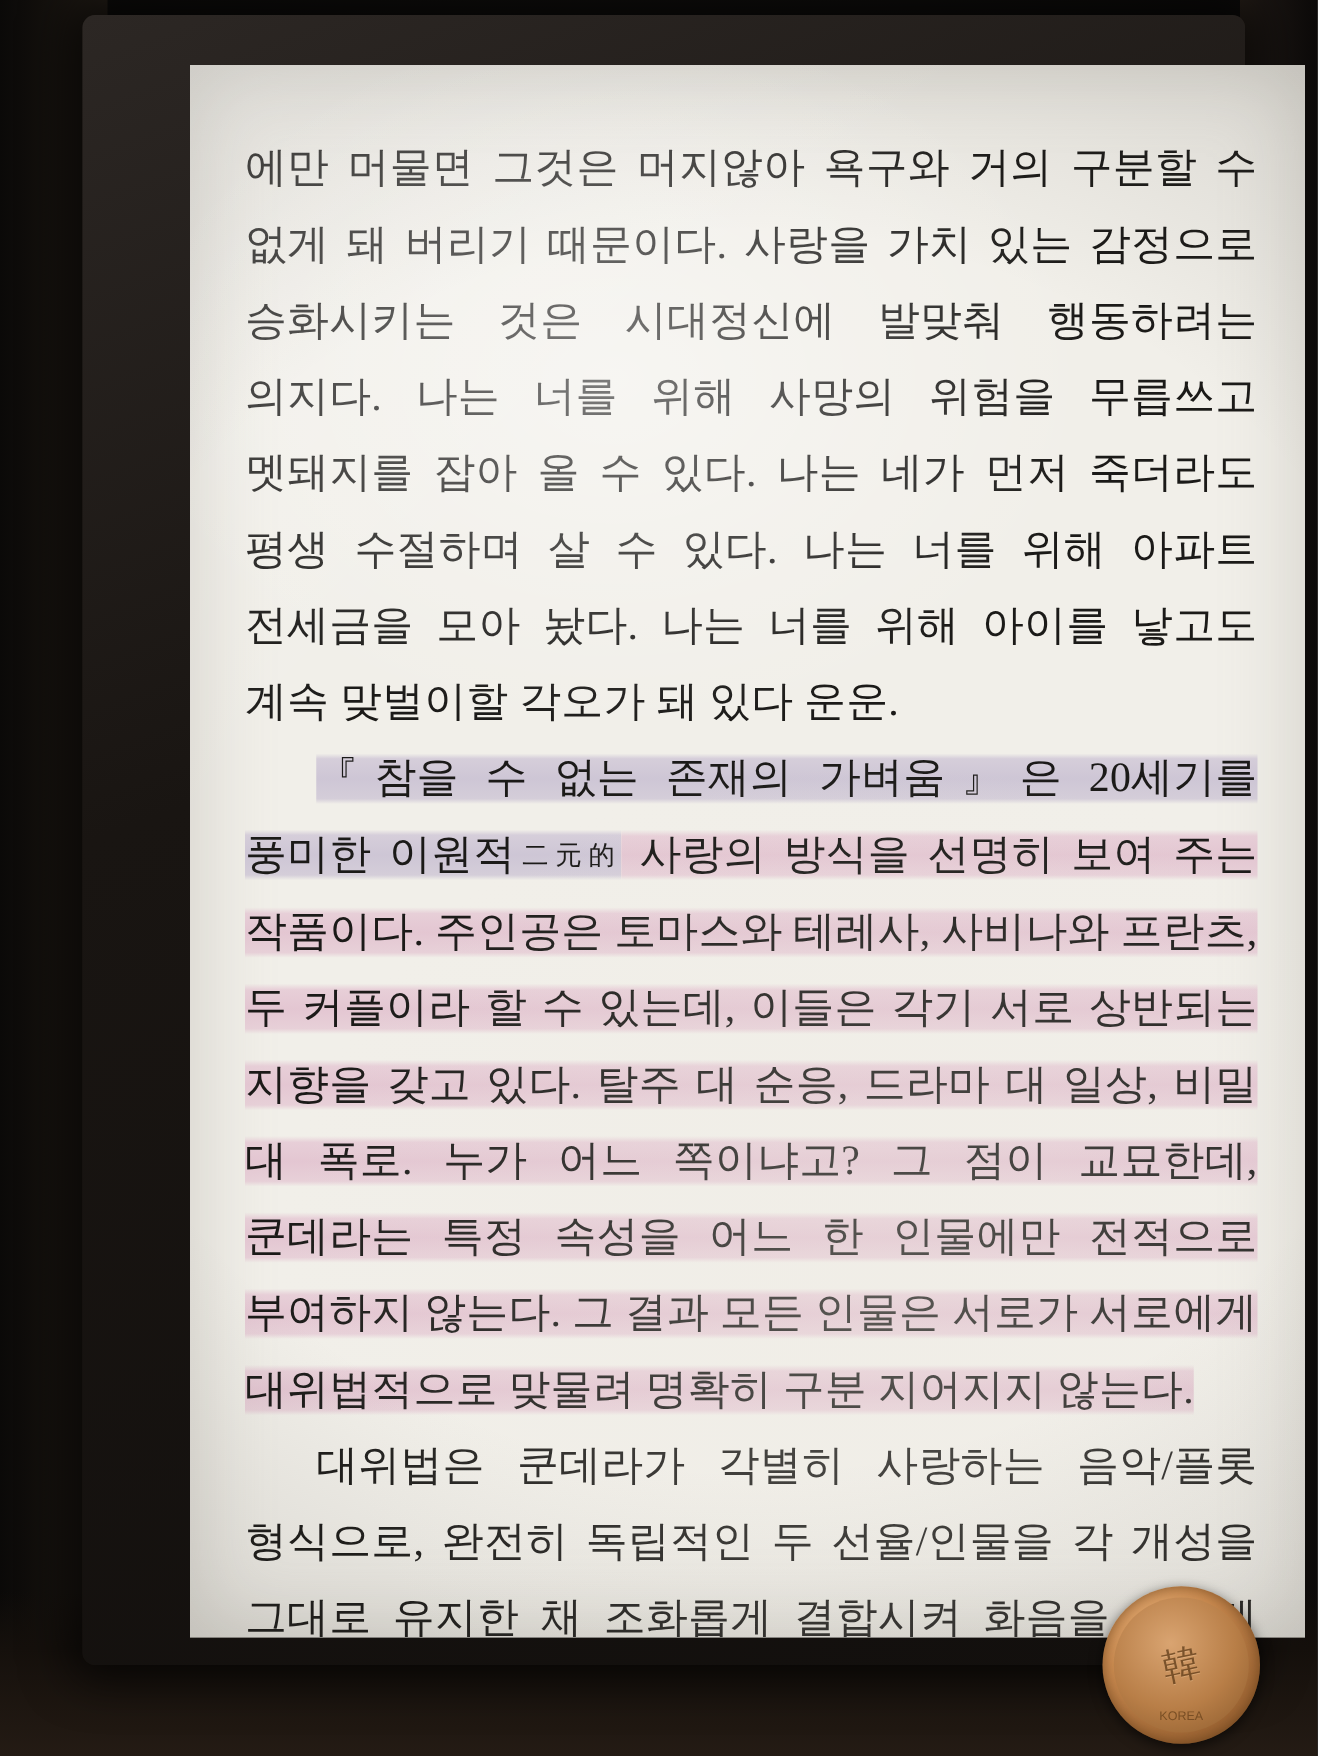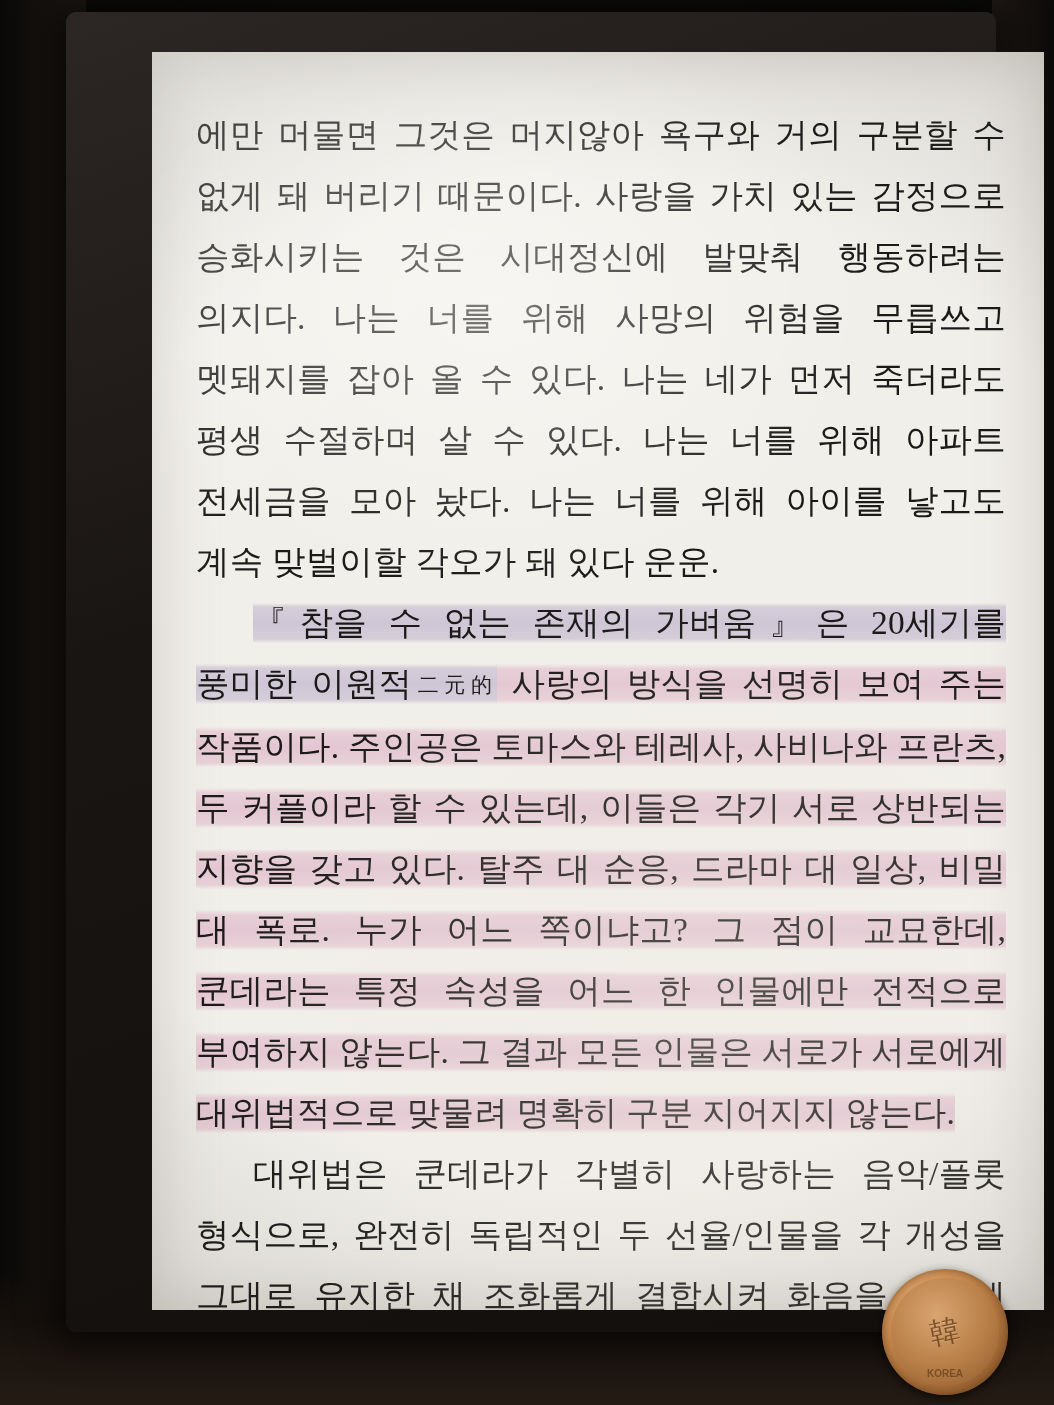--- a/index.html
+++ b/index.html
@@ -160,21 +160,20 @@
   }
   #coin .coin-sub {
     position: absolute;
     left: 0; right: 0;
     bottom: 16px;
     text-align: center;
     font-size: 10px;
     color: #6b441d;
     opacity: 0.8;
     font-family: "Liberation Sans", sans-serif;
-    font-weight: bold;
   }
 
   
   .speck {
     position: absolute;
     left: 90px;
     top: 1095px;
     width: 5px; height: 5px;
     border-radius: 50%;
     background: rgba(170,160,148,0.55);

